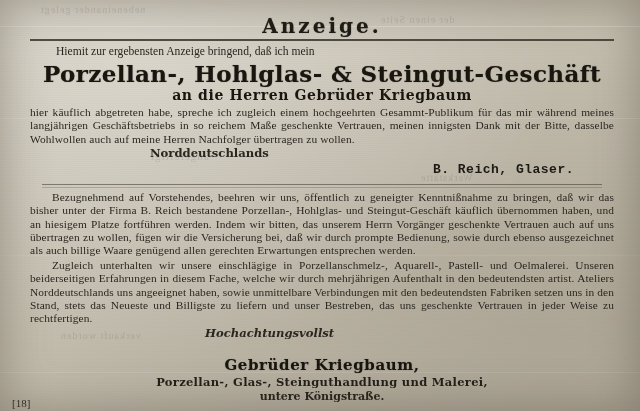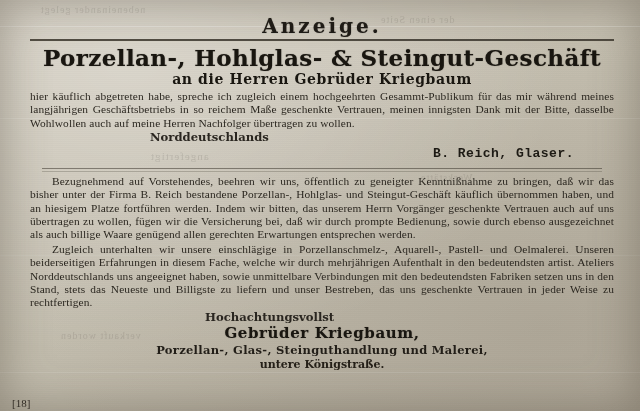--- a/index.html
+++ b/index.html
@@ -154,21 +154,21 @@
   }
   .sep:after {
     content: "";
     position: absolute;
     left: 0; right: 0; top: 2px;
     border-top: 1px solid rgba(60,55,45,0.25);
   }
 
   
   .foot {
-    margin-top: 0;
+    margin-top: 16px;
     text-align: center;
   }
   .foot .name {
     font-family: "DejaVu Serif", serif;
     font-weight: bold;
     font-size: 15px;
     letter-spacing: 0.6px;
     color: #191610;
     text-shadow: 0 0 1px rgba(30,26,20,0.4);
   }
@@ -230,40 +230,41 @@
   <div class="bleed b3">angefertigt</div>
   <div class="bleed b4">Werkstätte</div>
   <div class="bleed b5">verkauft worden</div>
 
   <div class="content">
 
     <div class="ad-heading">Anzeige.</div>
     <div class="rule"></div>
 
     <div>
+      <p class="intro">Hiemit zur ergebensten Anzeige bringend, daß ich mein</p>
 
       <div class="biz-line biz-main">Porzellan-, Hohlglas- &amp; Steingut-Geschäft</div>
       <div class="biz-line biz-sub">an die Herren Gebrüder Kriegbaum</div>
 
       <p class="body noindent">hier käuflich abgetreten habe, spreche ich zugleich einem hochgeehrten Gesammt-Publikum für das mir während meines langjährigen Geschäftsbetriebs in so reichem Maße geschenkte Vertrauen, meinen innigsten Dank mit der Bitte, dasselbe Wohlwollen auch auf meine Herren Nachfolger übertragen zu wollen.</p>
 
       <p class="closing-line">
         <span class="closing" style="margin-left:120px;">Norddeutschlands</span>
       </p>
       <div class="signature">B. Reich, Glaser.</div>
     </div>
 
     <div class="sep"></div>
 
     <div>
       <p class="body">Bezugnehmend auf Vorstehendes, beehren wir uns, öffentlich zu geneigter Kenntnißnahme zu bringen, daß wir das bisher unter der Firma B. Reich bestandene Porzellan-, Hohlglas- und Steingut-Geschäft käuflich übernommen haben, und an hiesigem Platze fortführen werden. Indem wir bitten, das unserem Herrn Vorgänger geschenkte Vertrauen auch auf uns übertragen zu wollen, fügen wir die Versicherung bei, daß wir durch prompte Bedienung, sowie durch ebenso ausgezeichnet als auch billige Waare genügend allen gerechten Erwartungen entsprechen werden.</p>
       <p class="body">Zugleich unterhalten wir unsere einschlägige in Porzellanschmelz-, Aquarell-, Pastell- und Oelmalerei. Unseren beiderseitigen Erfahrungen in diesem Fache, welche wir durch mehrjährigen Aufenthalt in den bedeutendsten artist. Ateliers Norddeutschlands uns angeeignet haben, sowie unmittelbare Verbindungen mit den bedeutendsten Fabriken setzen uns in den Stand, stets das Neueste und Billigste zu liefern und unser Bestreben, das uns geschenkte Vertrauen in jeder Weise zu rechtfertigen.</p>
 
       <p class="closing-line">
-        <span class="closing" style="margin-left:175px;">Hochachtungsvollst</span>
+        <span class="closing" style="margin-left:175px;font-style:italic;">Hochachtungsvollst</span>
       </p>
 
       <div class="foot">
         <div class="name">Gebrüder Kriegbaum,</div>
         <div class="trade">Porzellan-, Glas-, Steinguthandlung und Malerei,</div>
         <div class="addr">untere Königstraße.</div>
       </div>
     </div>
 
   </div>

